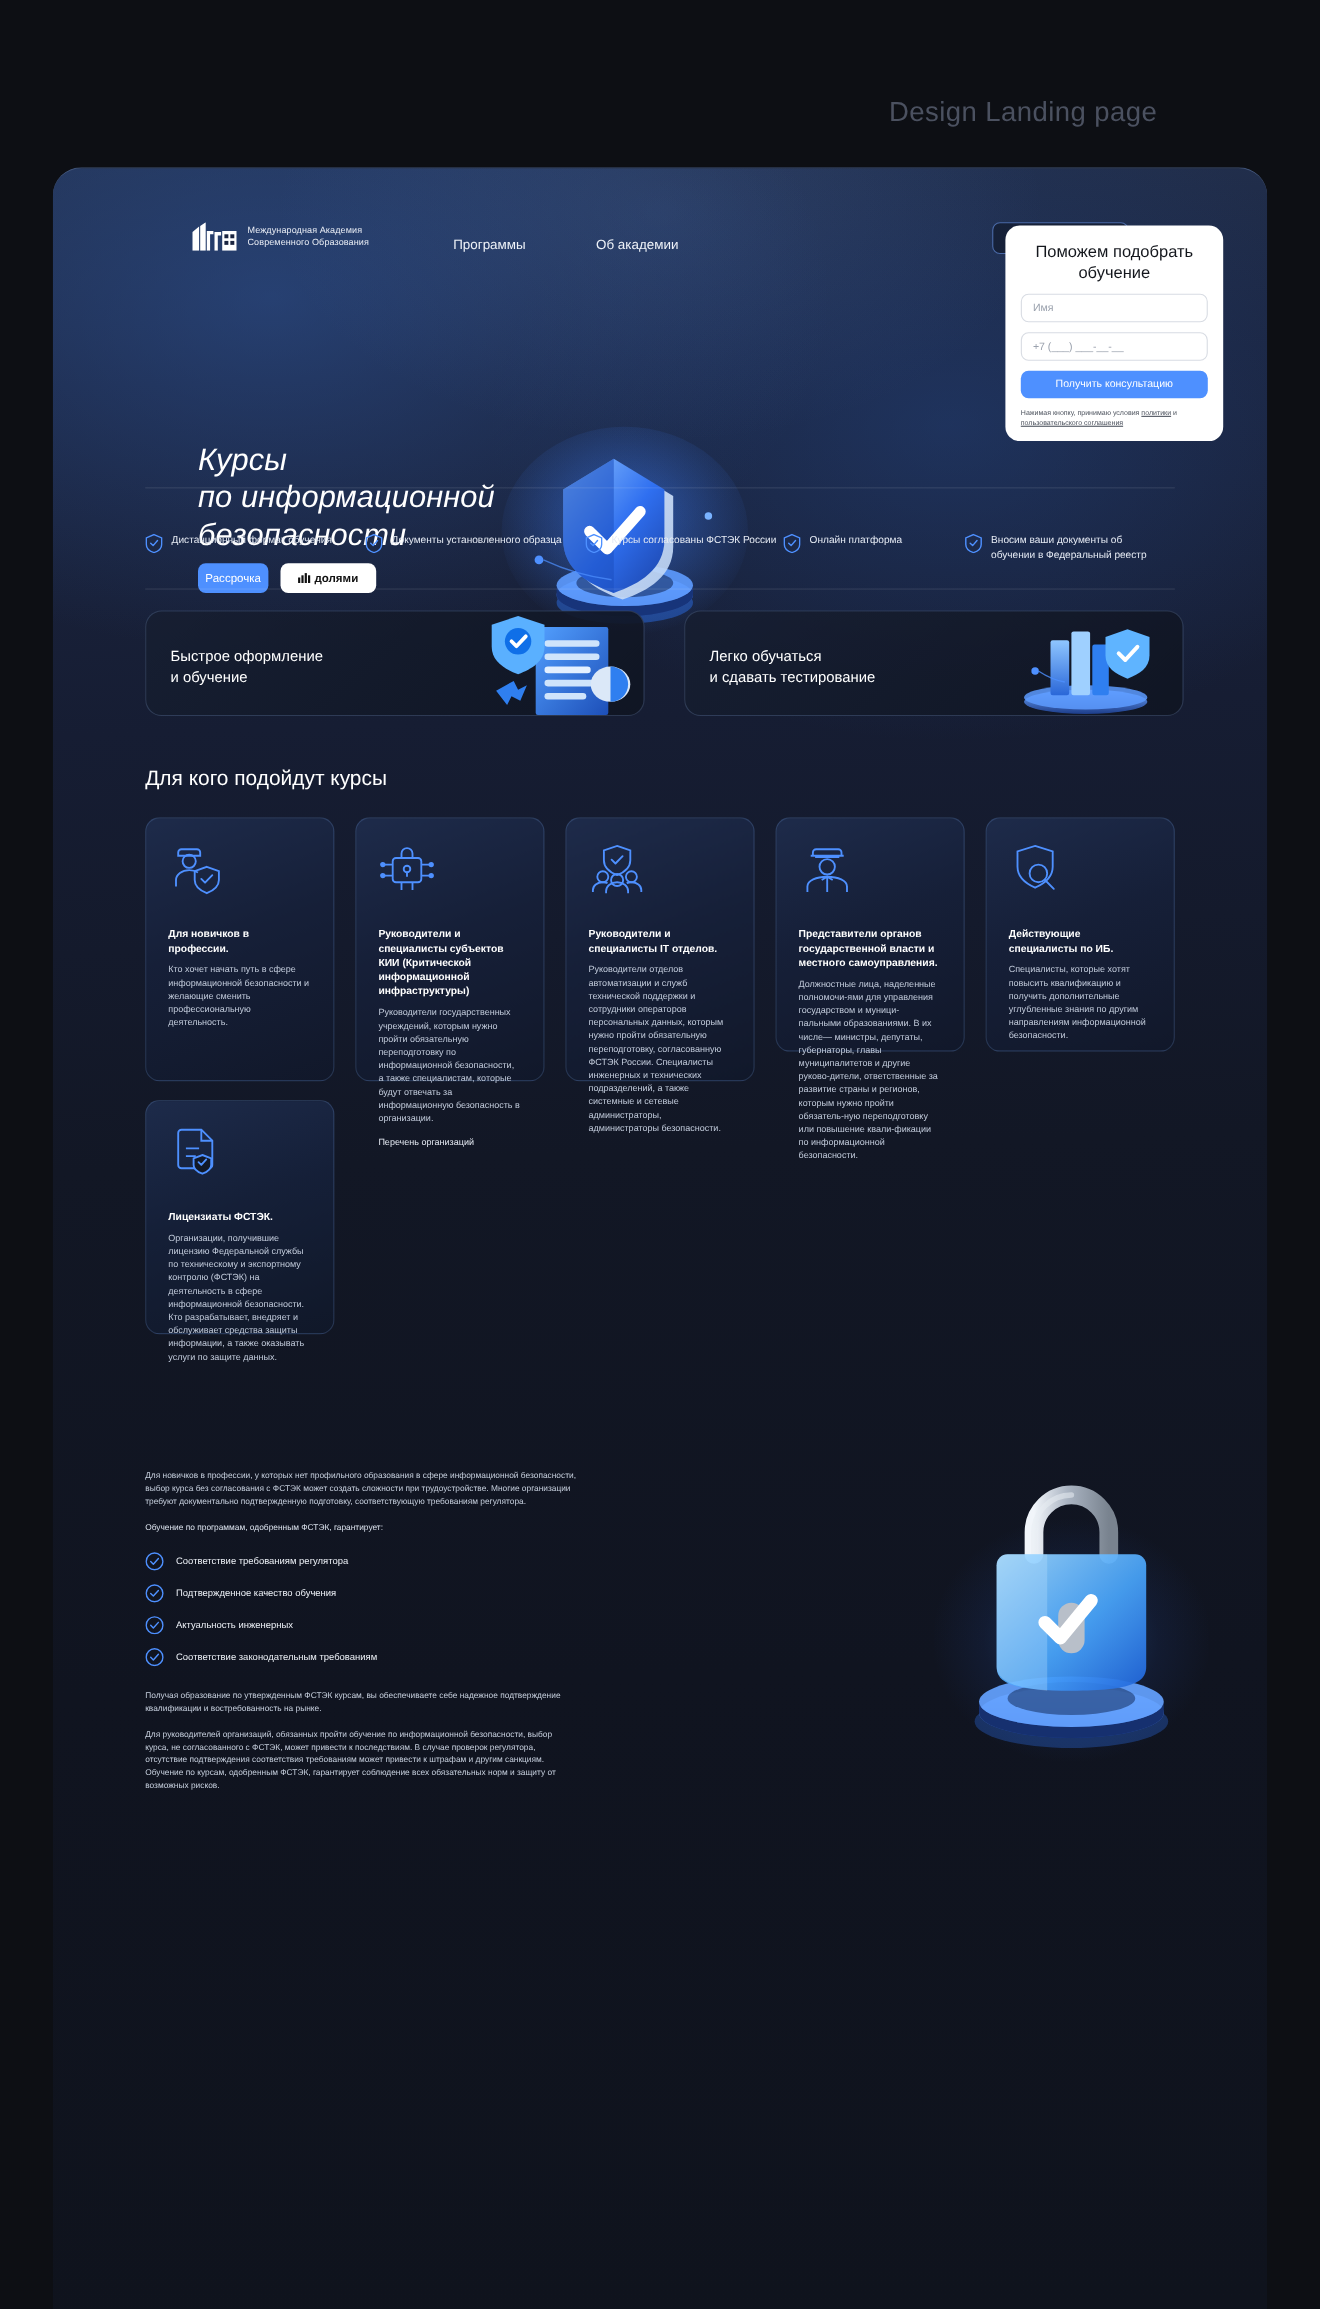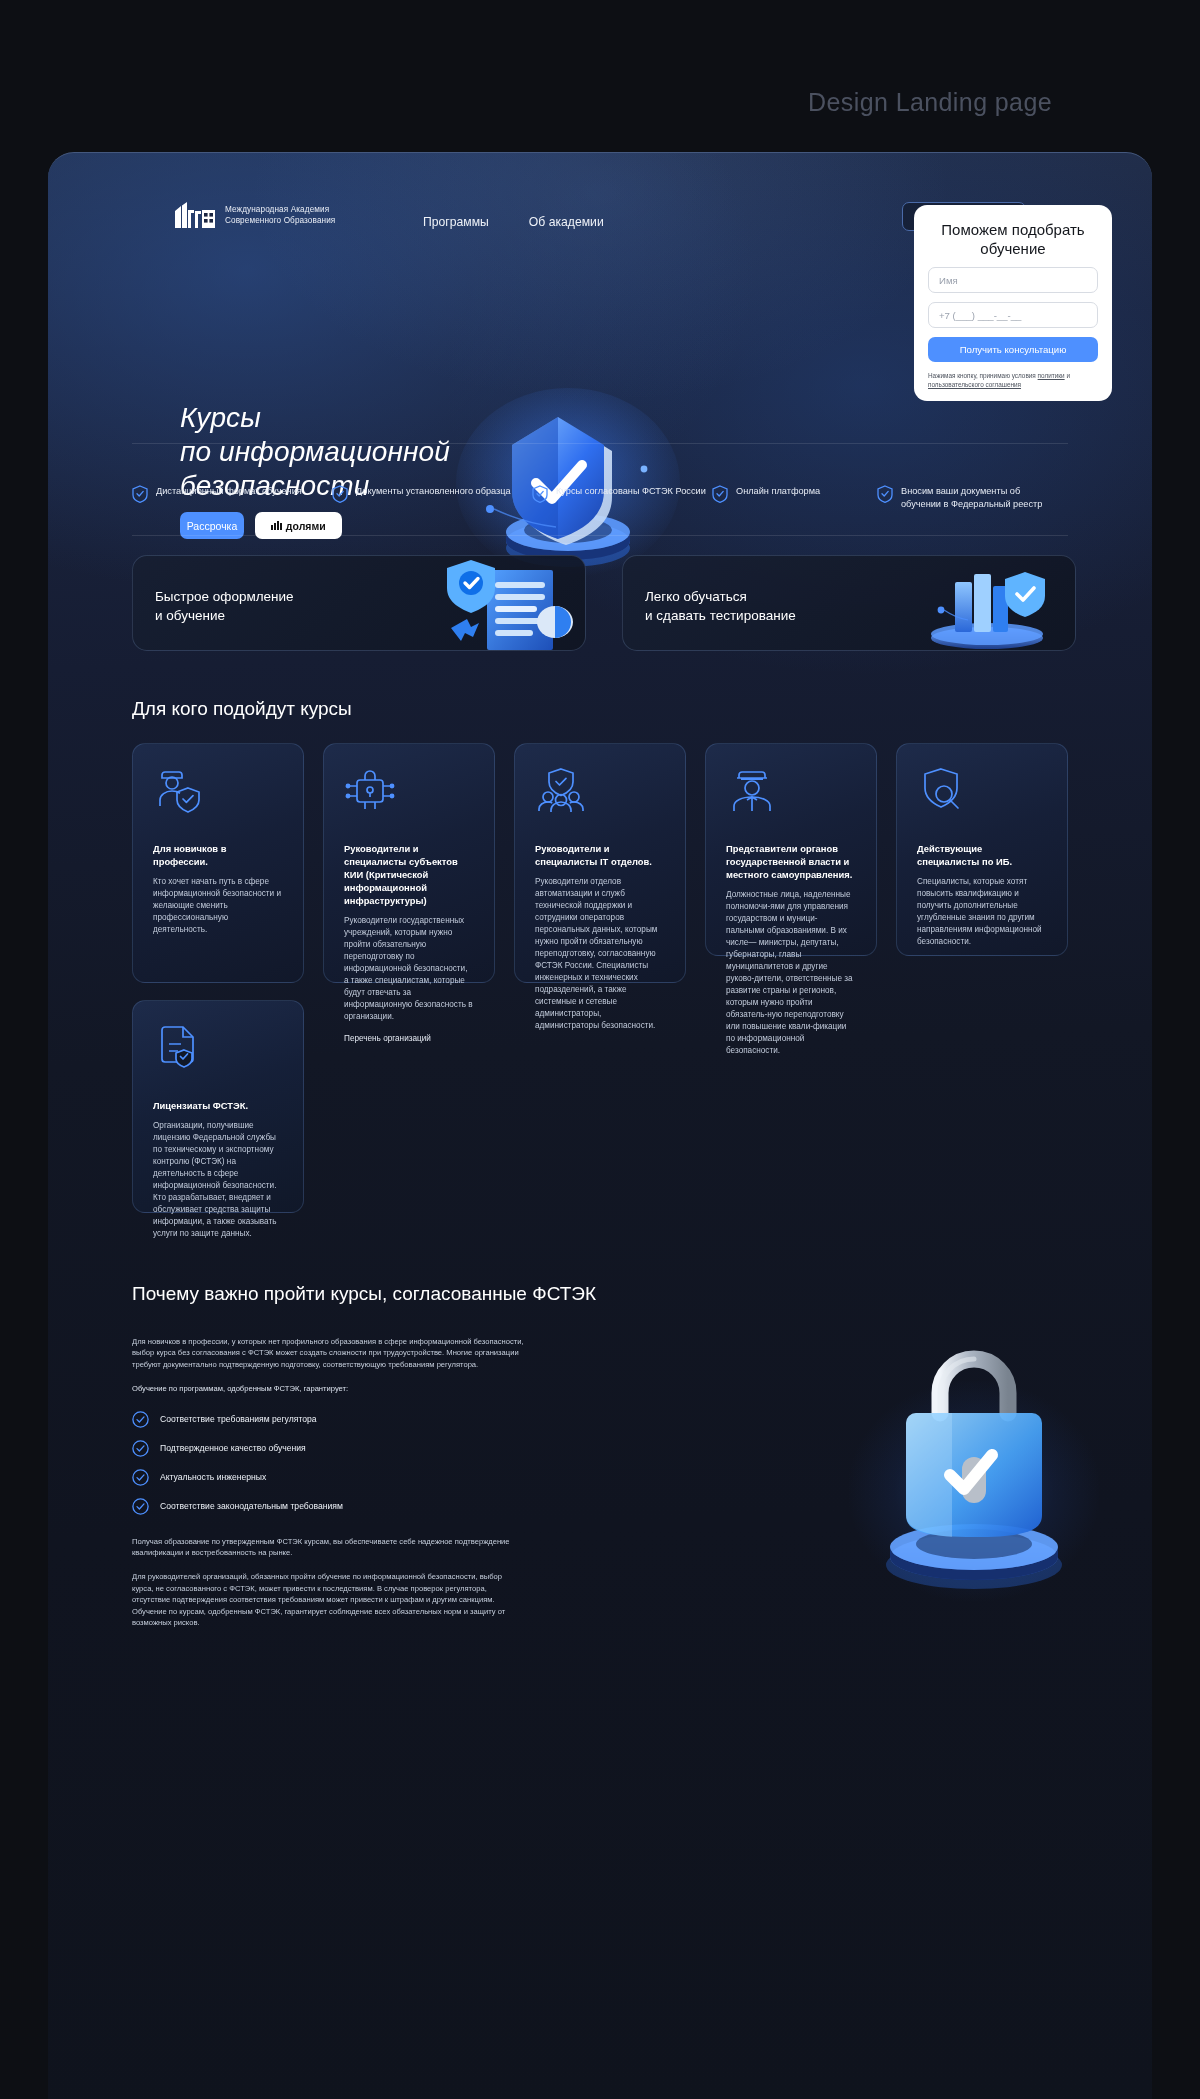--- a/index.html
+++ b/index.html
@@ -33,21 +33,21 @@
     content:""; position:absolute; inset:0;
     background:radial-gradient(500px 300px at 50% 2%, rgba(90,130,200,.18), transparent 70%);
     pointer-events:none;
   }
 
   
   .header { position:absolute; left:126px; top:32px; width:852px; height:40px;margin-top:17px; }
   .logo-wrap { position:absolute; left:0; top:0; display:flex; align-items:center; gap:9px; }
   .logo-mark { width:42px; height:26px; position:relative; }
   .logo-text { font-size:8.2px; line-height:11px; color:#e9edf5; letter-spacing:.1px; }
-  .nav { position:absolute; left:249px; top:13px; display:flex; gap:40px; }
+  .nav { position:absolute; left:238px; top:13px; display:flex; gap:64px; }
   .nav a { color:#eef2f8; font-size:12.2px; text-decoration:none; white-space:nowrap; }
   .phone-btn {
     position:absolute; right:0; top:0;
     display:flex; align-items:flex-end; justify-content:center; gap:9px;
     width:124px; height:29px; border:1px solid #4b6punk; border:1px solid #4a6aa8;
     border-radius:7px; background:rgba(14,20,34,.55);
     color:#fff; font-size:10.5px; white-space:nowrap; cursor:pointer;
   }
 
   
@@ -462,21 +462,20 @@
             <path d="M16 21h12M16 28h9"></path>
             <path d="M31 27 L39 30v6c0 4-4 6.5-8 8-4-1.5-8-4-8-8v-6z" fill="#111827"></path>
             <path d="M27.5 33.5 L30 36 L34.5 31" stroke-linecap="round" stroke-linejoin="round"></path>
           </svg>
         </div>
         <div class="aud-h">Лицензиаты ФСТЭК.</div>
         <div class="aud-p">Организации, получившие лицензию Федеральной службы по техническому и экспортному контролю (ФСТЭК) на деятельность в сфере информационной безопасности. Кто разрабатывает, внедряет и обслуживает средства защиты информации, а также оказывать услуги по защите данных.</div>
       </div>
     </div>
 
-    <h2 class="sect-title why-title">Почему важно пройти курсы, согласованные ФСТЭК</h2>
 
     <div class="why-body">
       <p class="why-p">Для новичков в профессии, у которых нет профильного образования в сфере информационной безопасности, выбор курса без согласования с ФСТЭК может создать сложности при трудоустройстве. Многие организации требуют документально подтвержденную подготовку, соответствующую требованиям регулятора.</p>
       <p class="why-sub">Обучение по программам, одобренным ФСТЭК, гарантирует:</p>
 
       <div class="check-list">
         <div class="check-row">
           <span class="check-ic">
             <svg viewBox="0 0 17 17" width="17" height="17" fill="none" stroke="#4e90ff" stroke-width="1.3">
               <circle cx="8.5" cy="8.5" r="7.6"></circle>

